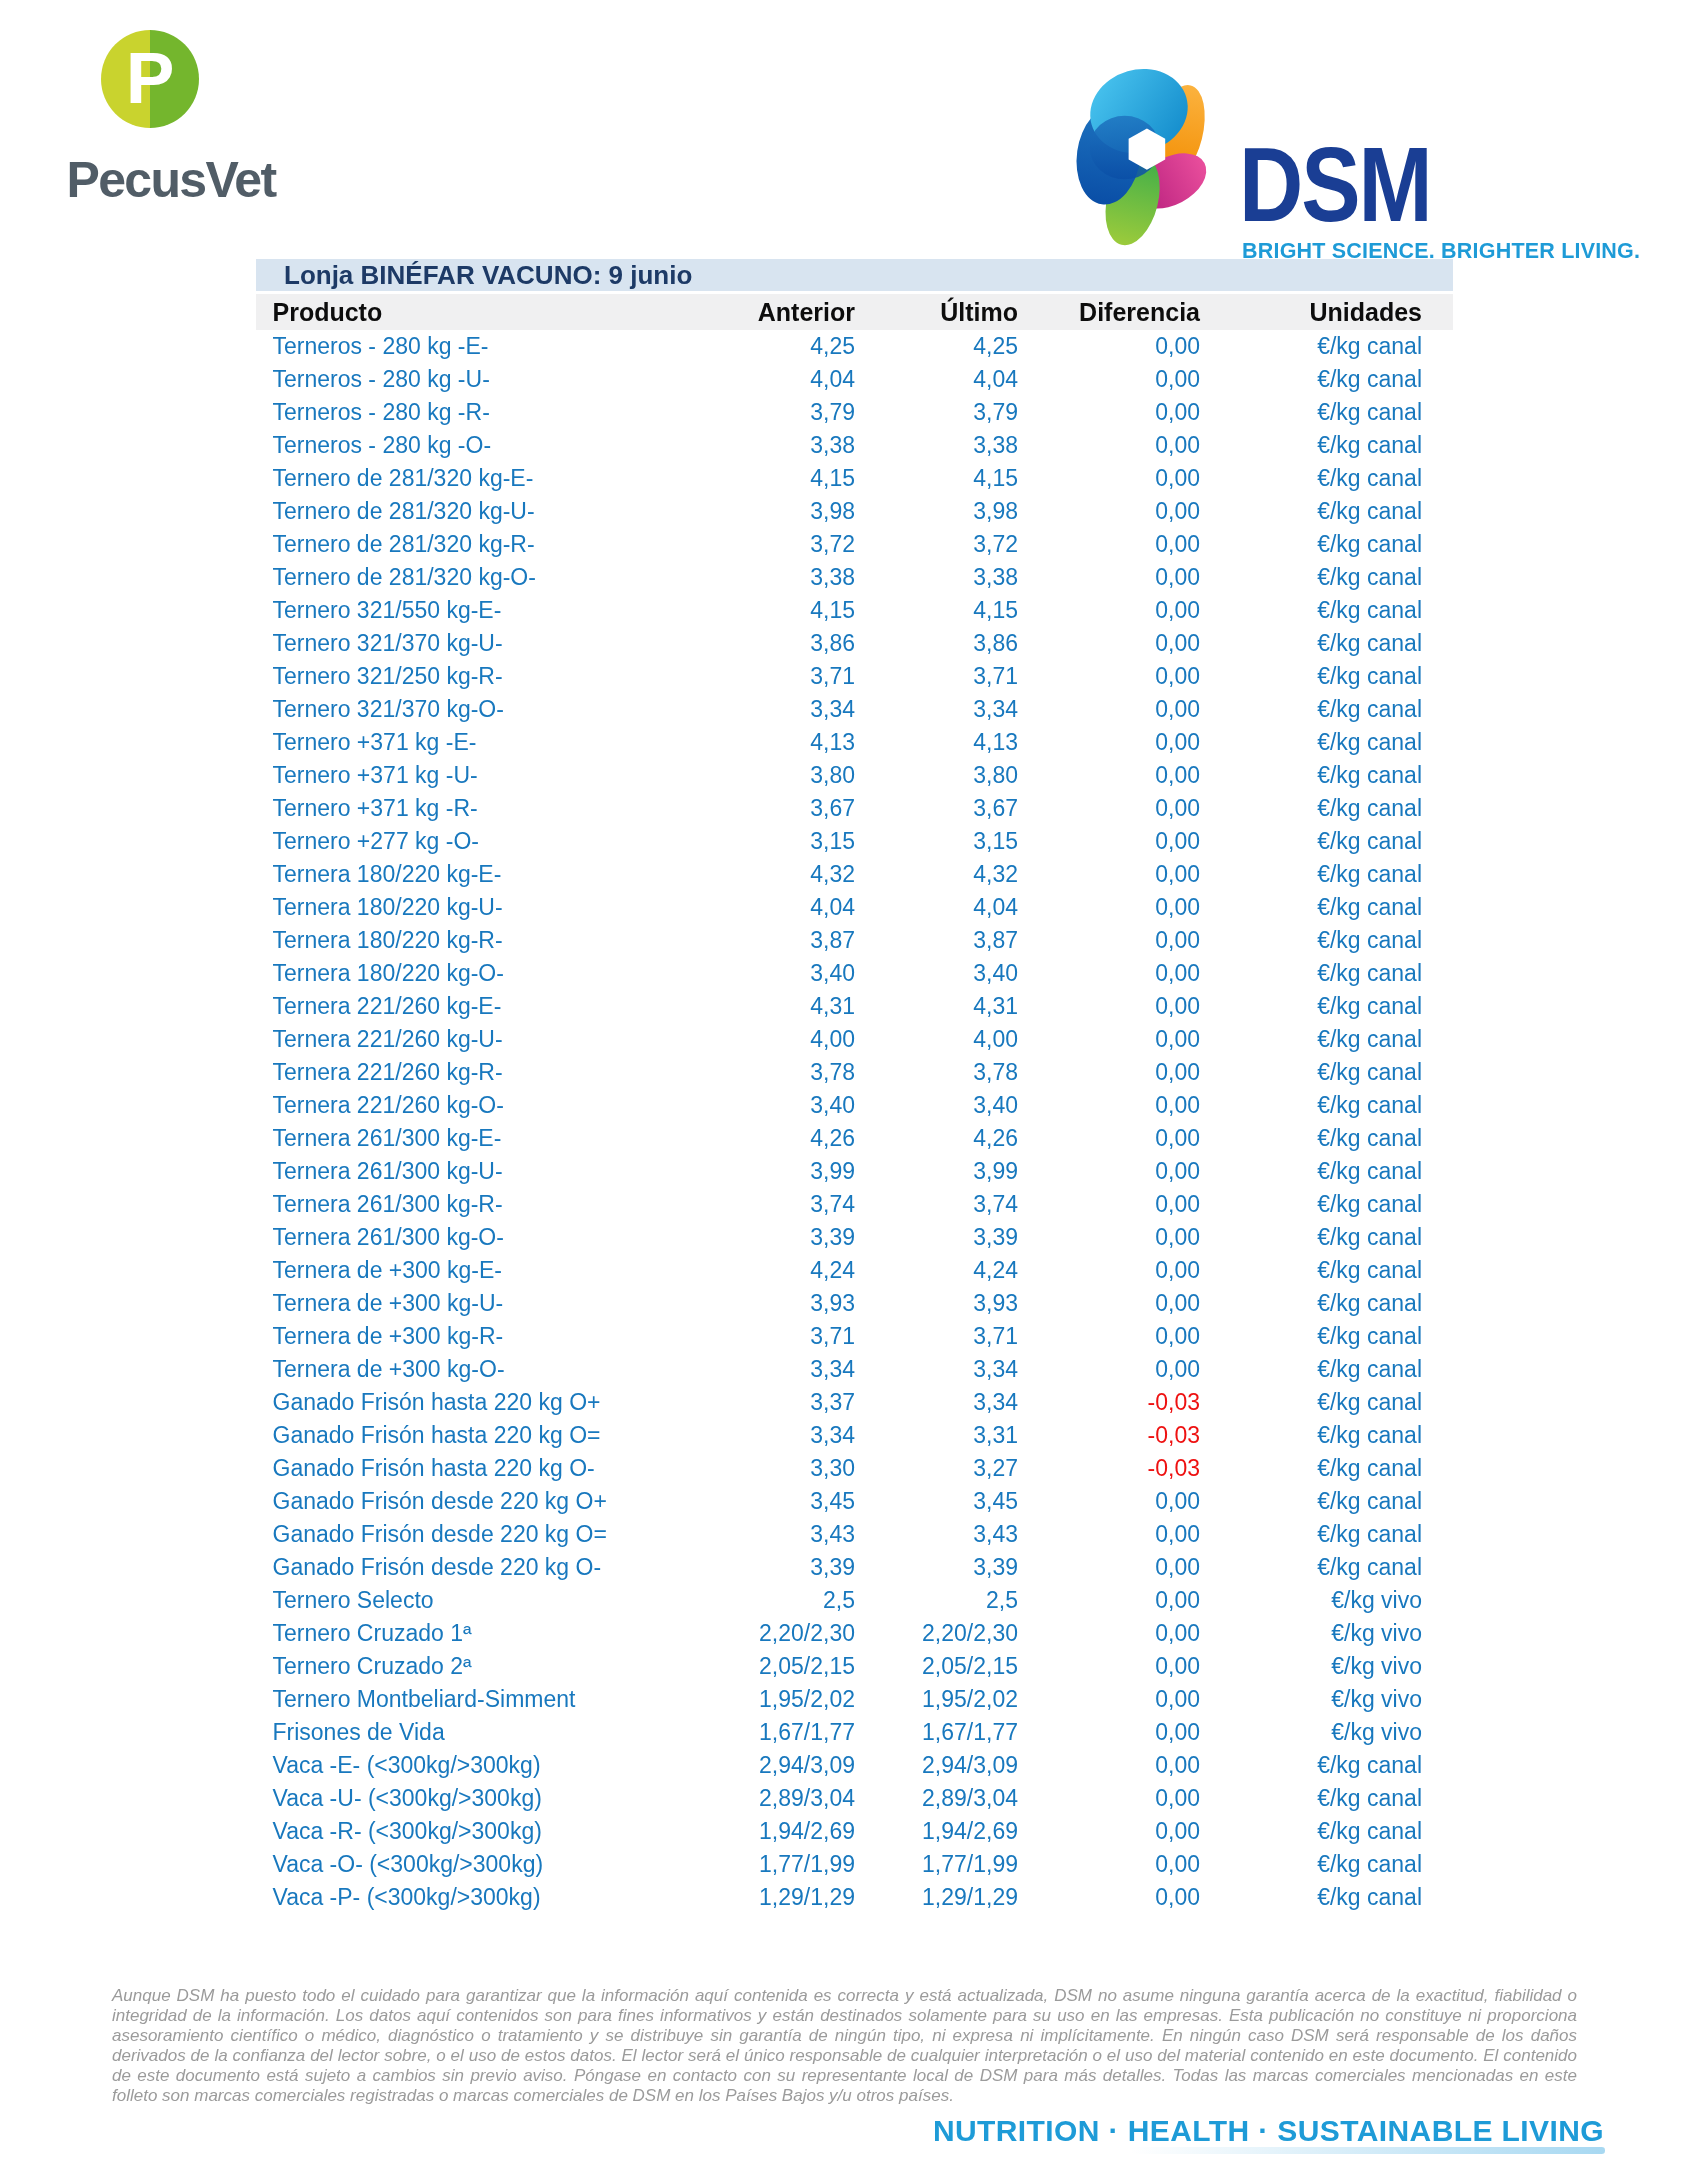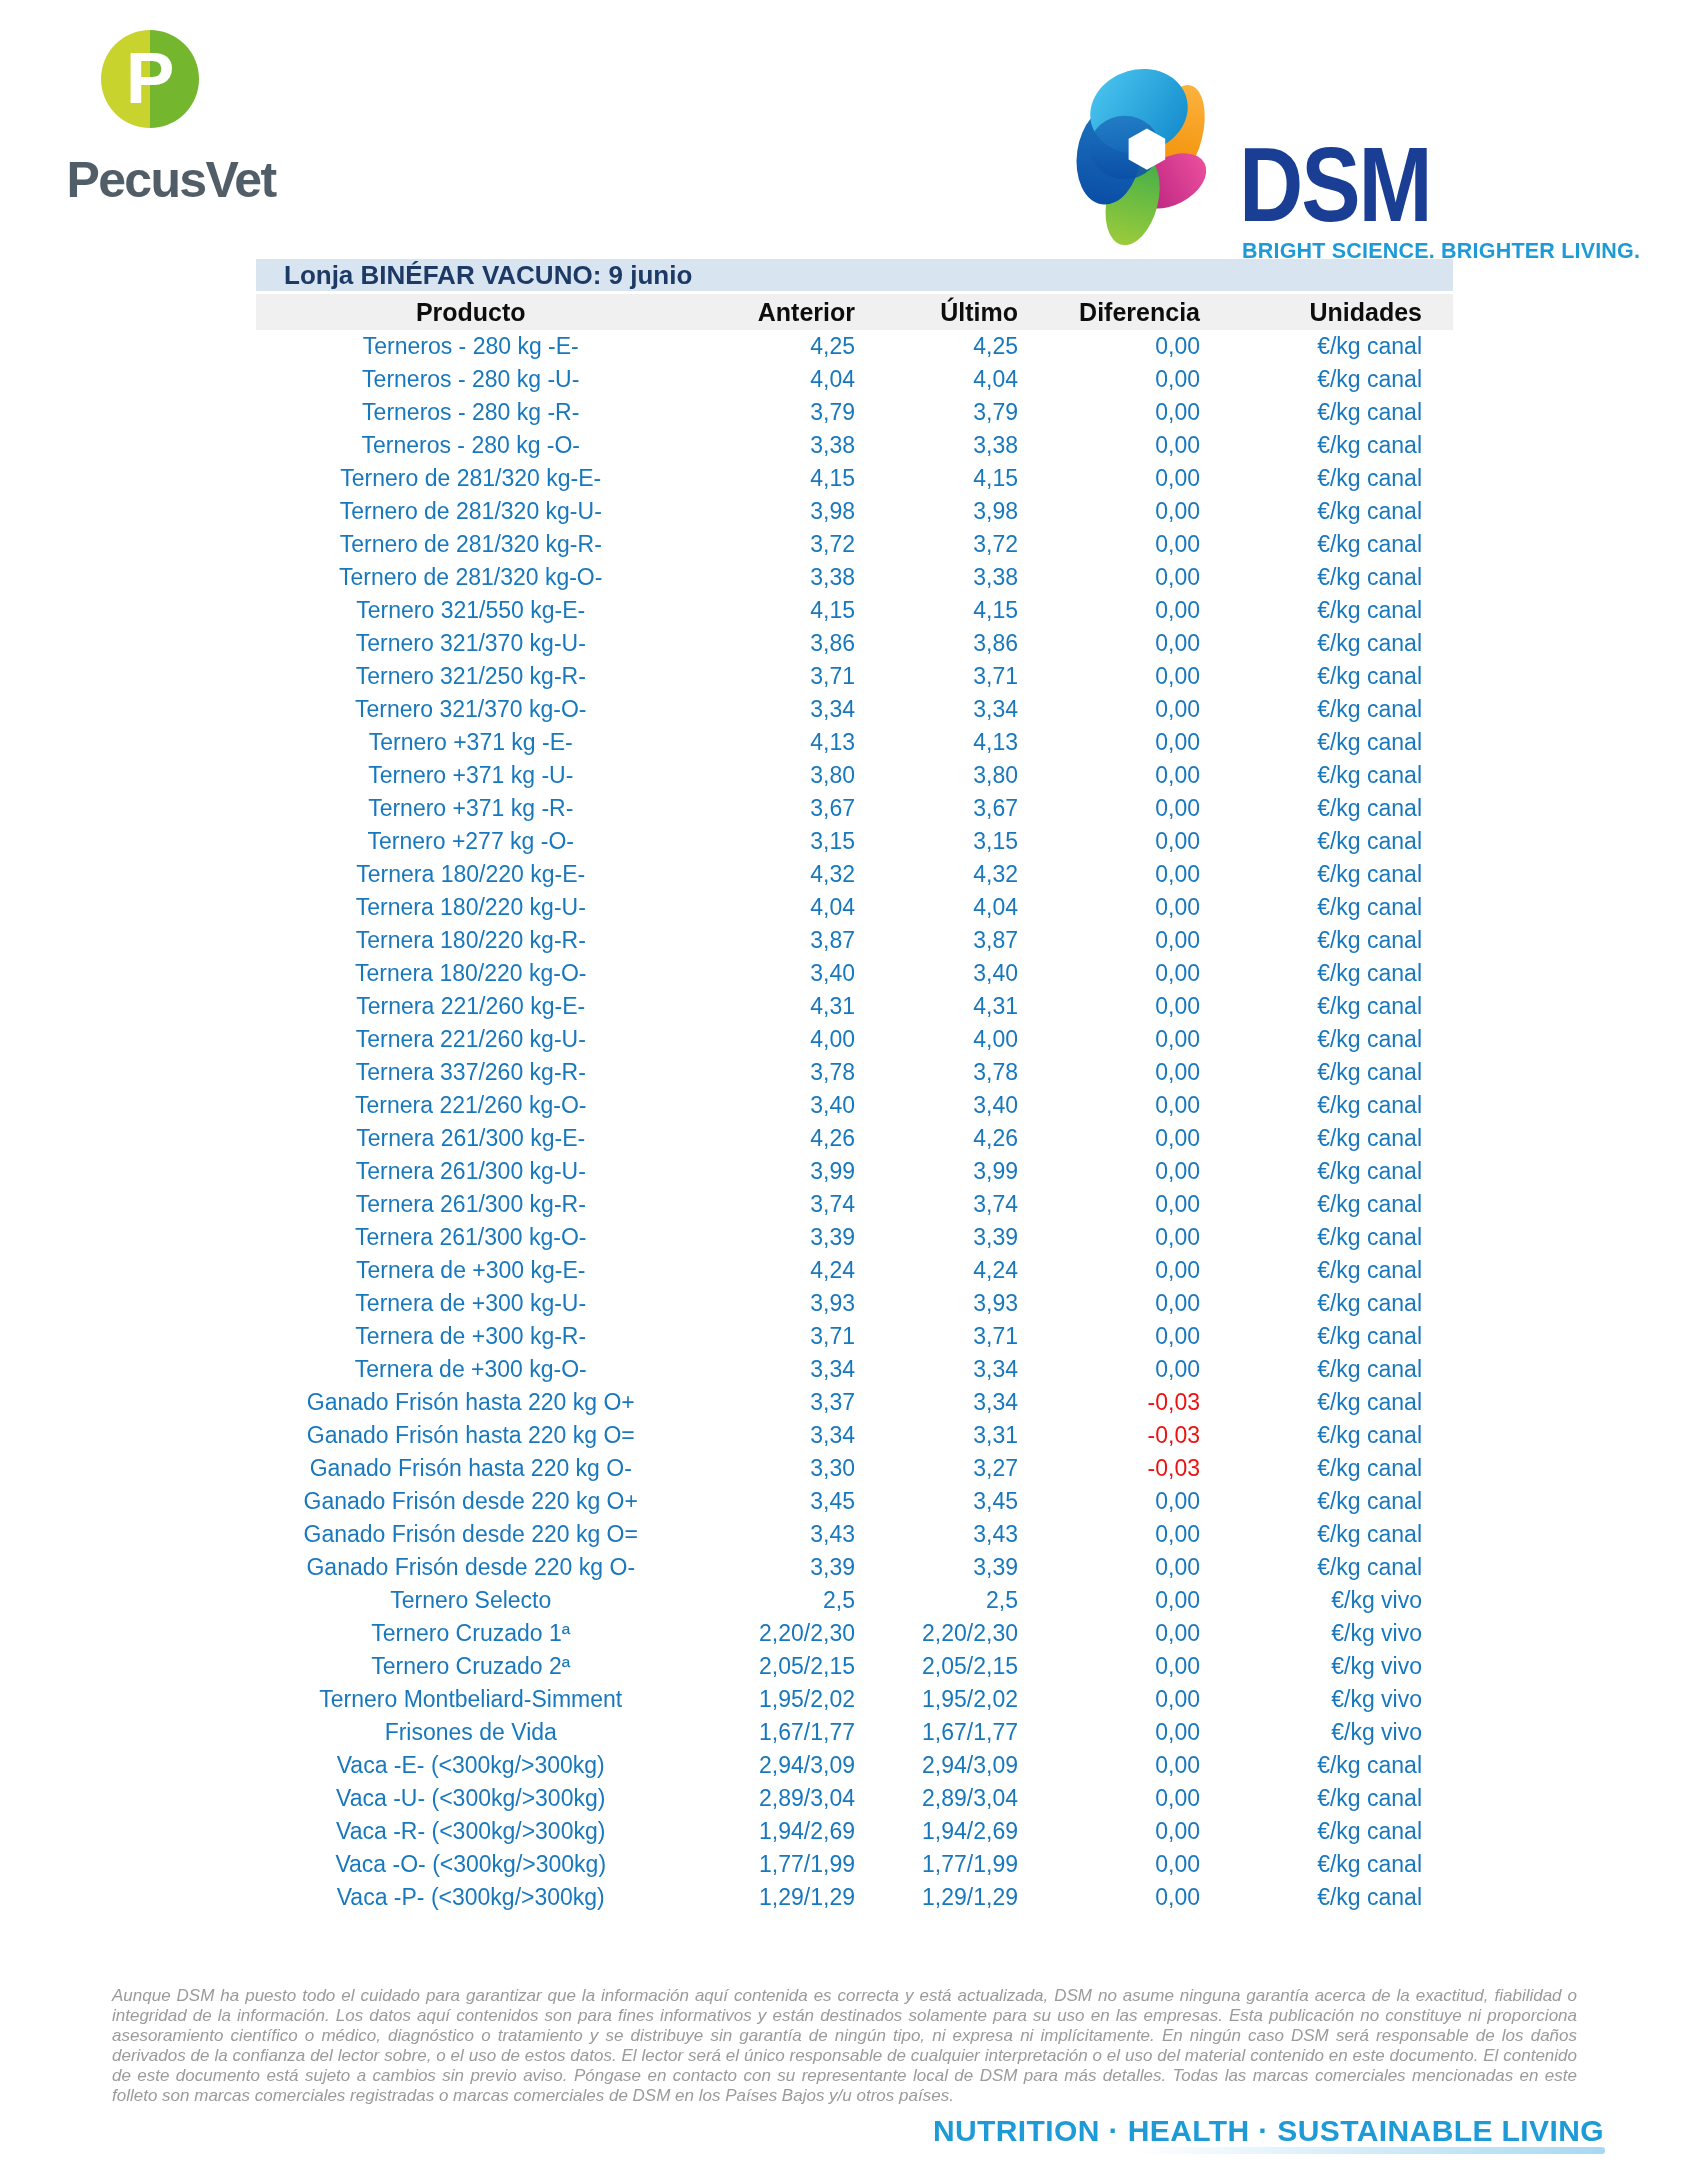--- a/index.html
+++ b/index.html
@@ -27,21 +27,21 @@
   
   #price-table{position:absolute;left:256px;top:259px;width:1197px;}
   .title-bar{height:32px;background:var(--title-bg,#d8e4f0);display:flex;align-items:center;
              padding-left:28px;box-sizing:border-box;
              color:var(--title-navy,#1d3a66);font-size:26px;font-weight:700;}
   .grid{display:grid;grid-template-columns:413px 186px 163px 182px 1fr;align-items:center;}
   .header-row{height:36px;margin-top:3.3px;background:var(--header-bg,#f0f0f1);
               color:#0d0d0d;font-size:25px;font-weight:700;}
   .t-row{height:33px;color:var(--row-blue,#1878be);font-size:23px;}
   .cell{white-space:nowrap;overflow:visible;}
-  .c0{text-align:center;padding-left:16.5px;}
+  .c0{text-align:left;padding-left:16.5px;}
   .c1,.c2,.c3{text-align:right;}
   .c4{text-align:right;padding-right:31px;}
   .neg{color:var(--negative-red,#ee1111);}
 
   
   #disclaimer{position:absolute;left:112px;top:1986px;width:1465px;
               color:var(--disclaimer-gray,#9b9b9b);font-size:17px;line-height:20px;
               font-style:italic;text-align:justify;}
   #motto{position:absolute;right:83px;top:2114px;color:var(--dsm-lightblue,#1e9bd7);
          font-size:30px;font-weight:700;letter-spacing:0.4px;white-space:nowrap;}
@@ -256,21 +256,21 @@
           <div class="cell c4">€/kg canal</div>
         </div>
         <div class="grid t-row">
           <div class="cell c0">Ternera 221/260 kg-U-</div>
           <div class="cell c1">4,00</div>
           <div class="cell c2">4,00</div>
           <div class="cell c3">0,00</div>
           <div class="cell c4">€/kg canal</div>
         </div>
         <div class="grid t-row">
-          <div class="cell c0">Ternera 337/260 kg-R-</div>
+          <div class="cell c0">Ternera 221/260 kg-R-</div>
           <div class="cell c1">3,78</div>
           <div class="cell c2">3,78</div>
           <div class="cell c3">0,00</div>
           <div class="cell c4">€/kg canal</div>
         </div>
         <div class="grid t-row">
           <div class="cell c0">Ternera 221/260 kg-O-</div>
           <div class="cell c1">3,40</div>
           <div class="cell c2">3,40</div>
           <div class="cell c3">0,00</div>

